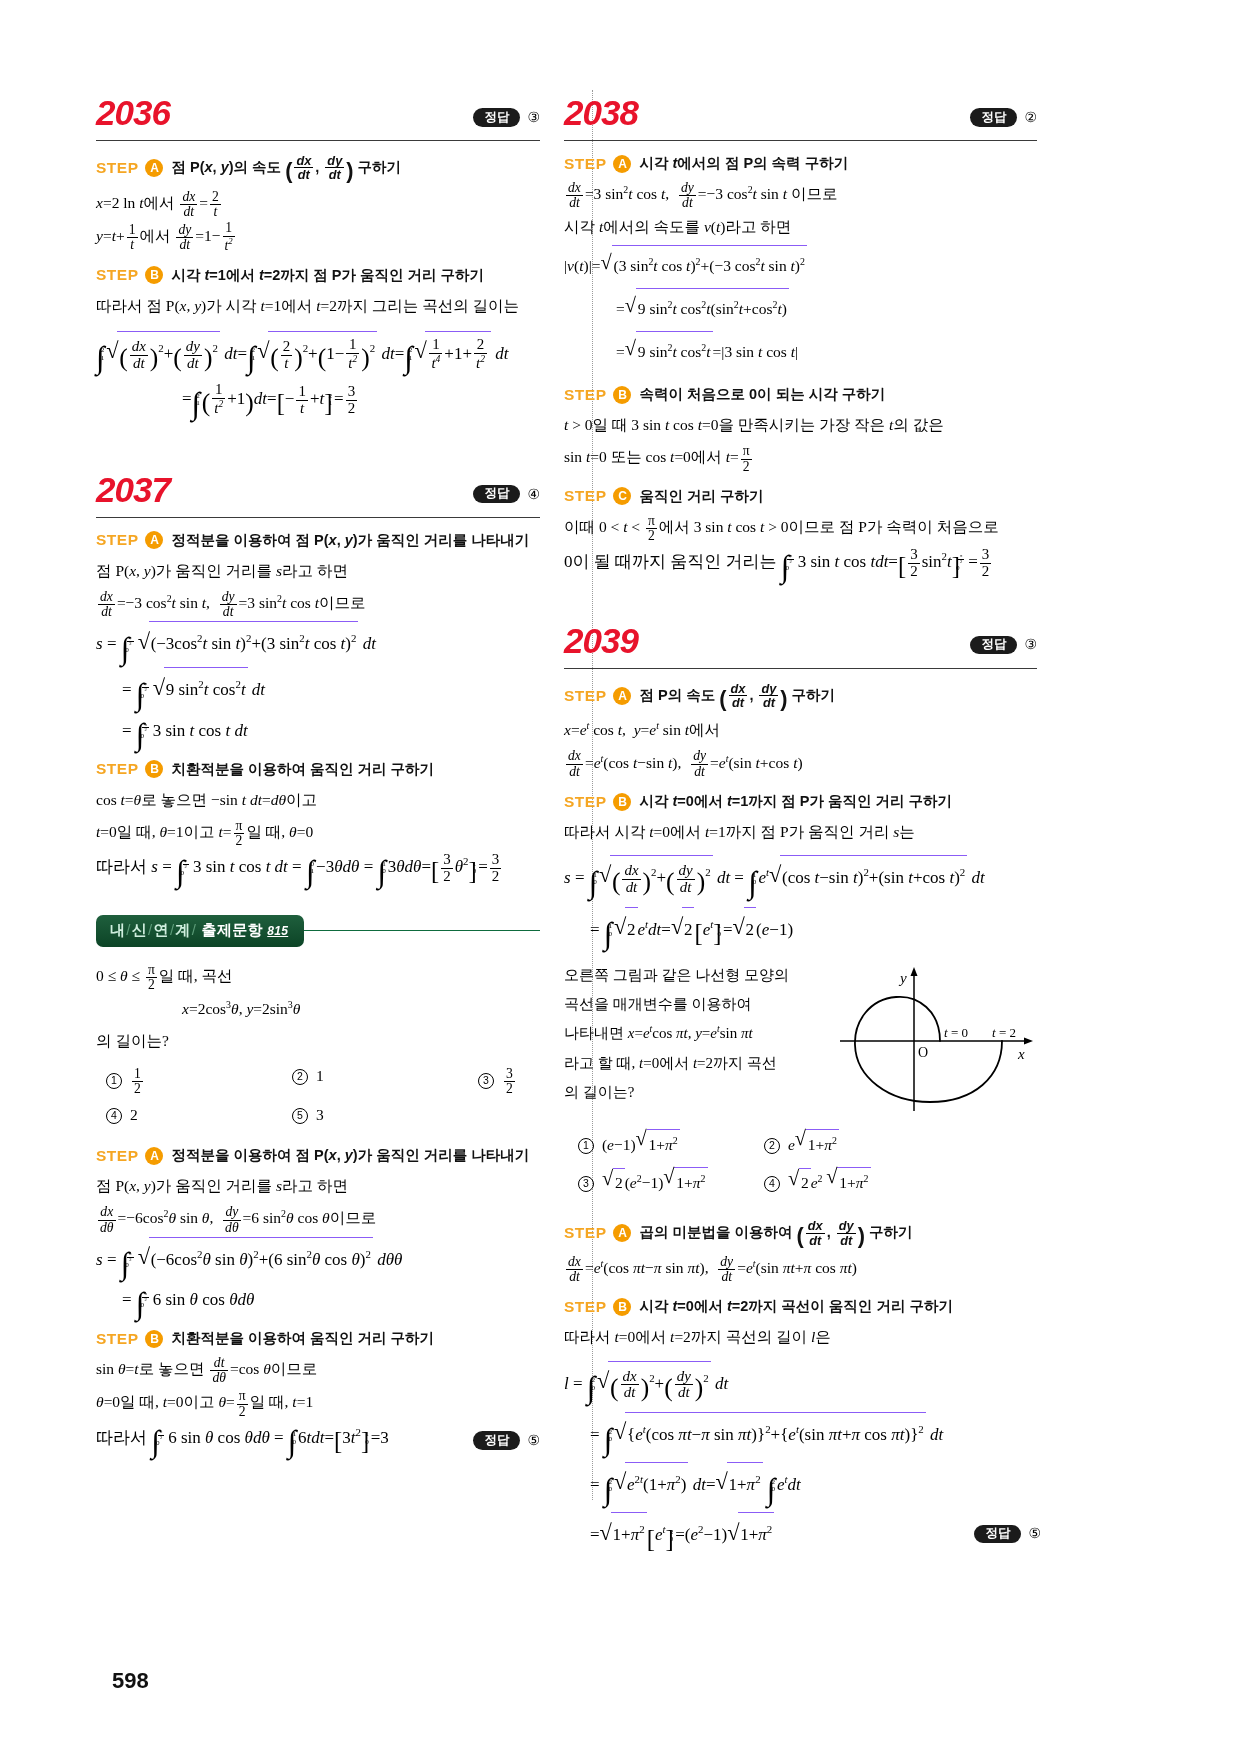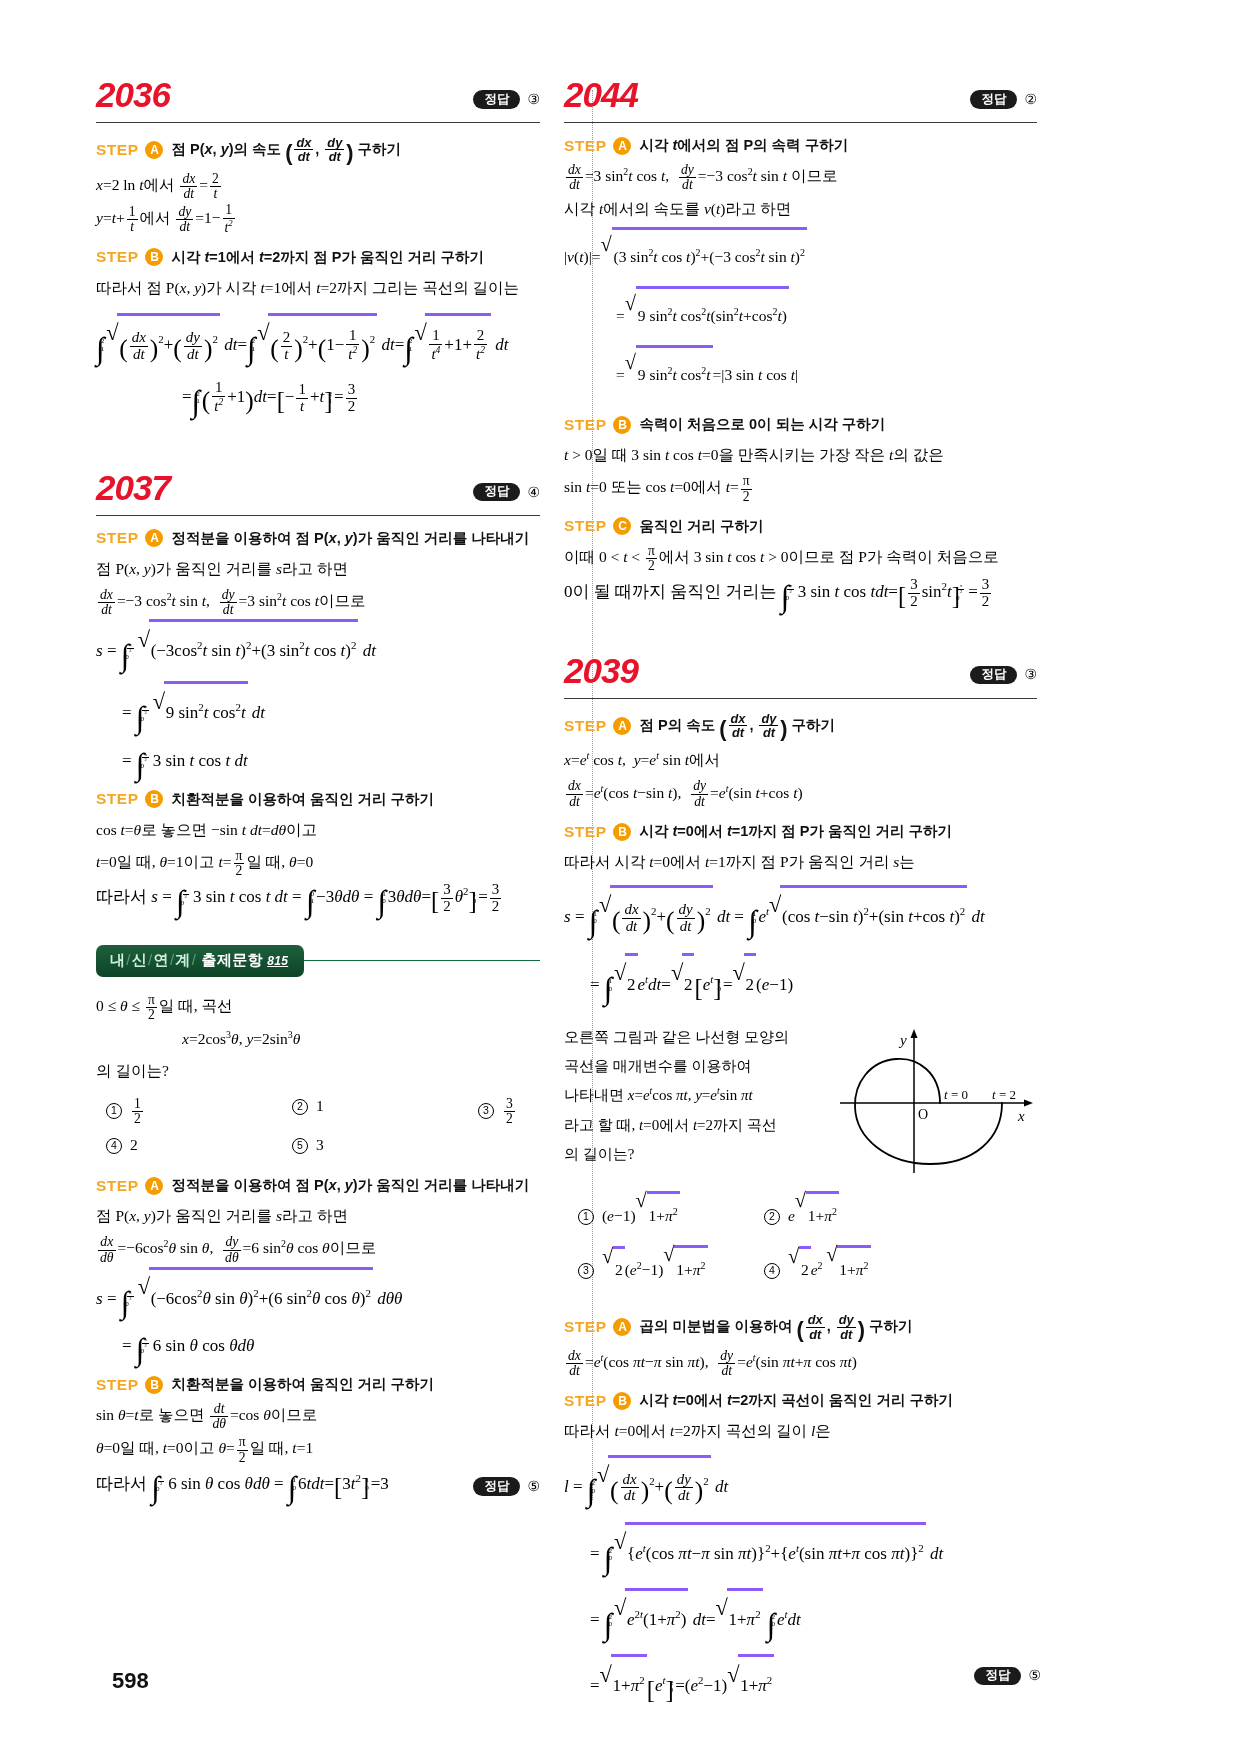--- a/index.html
+++ b/index.html
@@ -7,21 +7,21 @@
     width:1240px; height:1752px;
     background:#ffffff;
     font-family:"Liberation Serif", serif;
     color:#000;
     position:relative;
     overflow:hidden;
   }
   .page { position:relative; width:1240px; height:1752px; box-sizing:border-box; }
 
   
-  .cols { display:flex; position:absolute; top:76px; left:0; width:1037px; }
+  .cols { display:flex; position:absolute; top:94px; left:0; width:1037px; }
   .col { width:500px; position:relative; }
   .col-left  { margin-left:96px; }
   .col-right { margin-left:24px; }
   .col-divider {
     position:absolute; top:90px; left:592px; width:0; height:1410px;
     border-left:1px dotted #9a9a9a;
   }
 
   
   .prob { position:relative; margin-bottom:4px; }
@@ -83,21 +83,21 @@
   .intg { display:inline-block; position:relative; font-size:1.85em; line-height:.55; vertical-align:-0.30em; font-family:"Liberation Serif", serif; }
   .lim { display:inline-block; font-size:.42em; vertical-align:middle; line-height:1.08; text-align:left; margin-left:-4px; margin-right:2px; }
   .lim .up { display:block; }
   .lim .lo { display:block; }
 
   
   .rad { display:inline-block; position:relative; padding-left:11px; }
   .rad::before {
     content:"\221A"; position:absolute; left:0; top:-0.08em; font-size:1.32em;
   }
-  .rad > .bar { border-top:3px solid #8b5cf6; padding:12px 2px; display:inline-block; }
+  .rad > .bar { border-top:1px solid #8b5cf6; padding:5px 2px; display:inline-block; }
 
   .pb { display:inline-block; font-size:1.5em; vertical-align:-0.28em; line-height:.8; }
 
   
   .brk { display:inline-block; font-size:1.45em; vertical-align:-0.26em; line-height:.8; }
 
   
   .linkbox { margin:30px 0 12px 0; position:relative; }
   .linkbox-head {
     display:inline-block;
@@ -273,21 +273,21 @@
           <span class="circ-num">⑤</span>
         </span>
       </div>
 
     </div>
 
     <div class="col col-right">
 
       <div class="prob">
         <div class="prob-head">
-          <span class="prob-num">2044</span>
+          <span class="prob-num">2038</span>
           <span class="ans-badge-wrap">
             <span class="ans-pill">정답</span>
             <span class="circ-num">②</span>
           </span>
         </div>
         <div class="prob-rule"></div>
 
         <div class="step">
           <span class="step-label">STEP</span>
           <span class="step-badge">A</span>

